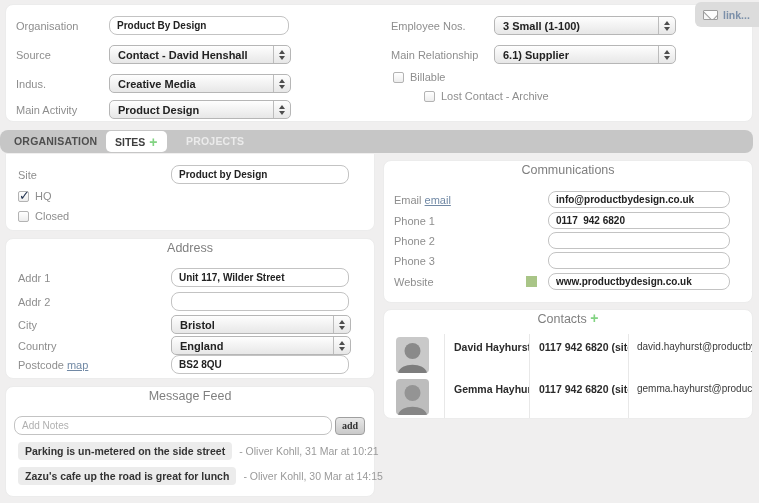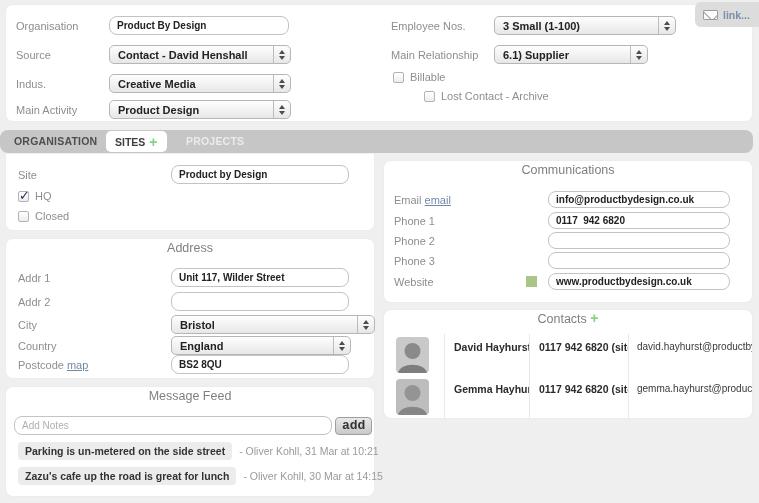--- a/index.html
+++ b/index.html
@@ -88,22 +88,22 @@
   
   .pill {
     background:#ececec; border-radius:4px; padding:3px 7px;
     font-weight:bold; color:#333; font-size:10.5px; white-space:nowrap;
   }
   .meta { color:#9a9a9a; font-size:10.5px; margin-left:7px; white-space:nowrap; }
   #add-btn {
     height:18px; padding:0 6px; margin-left:3px;
     background:linear-gradient(#e8e8e8,#c9c9c9);
     border:1px solid #9f9f9f; border-radius:4px;
-    font-size:13px; font-weight:bold; color:#333; cursor:pointer;
-    font-family:Liberation Mono, monospace;
+    font-size:10px; font-weight:bold; color:#333; cursor:pointer;
+    font-family:Liberation Serif, serif;
   }
   
   .flag { width:11px; height:11px; background:#a9c587; display:inline-block; }
   
   .crow { display:flex; height:42px; }
   .ccell { overflow:hidden; white-space:nowrap; padding-top:7px; }
   .c-avatar { width:60px; flex:0 0 60px; padding:3px 0 0 12px; }
   .c-name  { width:85px; flex:0 0 85px; border-left:1px solid #e8e8e8; padding-left:9px; font-weight:bold; font-size:10.5px; color:#2b2b2b; }
   .c-phone { width:99px; flex:0 0 99px; border-left:1px solid #e8e8e8; padding-left:9px; font-weight:bold; font-size:10.5px; color:#2b2b2b; }
   .c-email { flex:1; border-left:1px solid #e8e8e8; padding-left:8px; font-size:10px; color:#3a3a3a; }
@@ -154,21 +154,21 @@
     <div class="select" style="width:182px;">
       <span>3 Small (1-100)</span>
       <span class="stepper">
           <i class="tri-up"></i>
           <i class="tri-dn"></i>
         </span>
     </div>
   </div>
   <div class="row" style="left:385px; top:40px;">
     <span class="lbl" style="width:103px;">Main Relationship</span>
-    <div class="select" style="width:154px;">
+    <div class="select" style="width:182px;">
       <span>6.1) Supplier</span>
       <span class="stepper">
           <i class="tri-up"></i>
           <i class="tri-dn"></i>
         </span>
     </div>
   </div>
   <div class="row" style="left:387px; top:66px;">
     <span class="cb"></span>
     <span class="lbl">Billable</span>
@@ -213,21 +213,21 @@
   <div class="row" style="left:12px; top:29px;">
     <span class="lbl" style="width:153px;">Addr 1</span>
     <input class="txt" style="width: 178px;" value="Unit 117, Wilder Street">
   </div>
   <div class="row" style="left:12px; top:53px;">
     <span class="lbl" style="width:153px;">Addr 2</span>
     <input class="txt" style="width: 178px;" value="">
   </div>
   <div class="row" style="left:12px; top:76px;">
     <span class="lbl" style="width:153px;">City</span>
-    <div class="select" style="width:204px;">
+    <div class="select" style="width:180px;">
       <span>Bristol</span>
       <span class="stepper">
           <i class="tri-up"></i>
           <i class="tri-dn"></i>
         </span>
     </div>
   </div>
   <div class="row" style="left:12px; top:97px;">
     <span class="lbl" style="width:153px;">Country</span>
     <div class="select" style="width:180px;">

